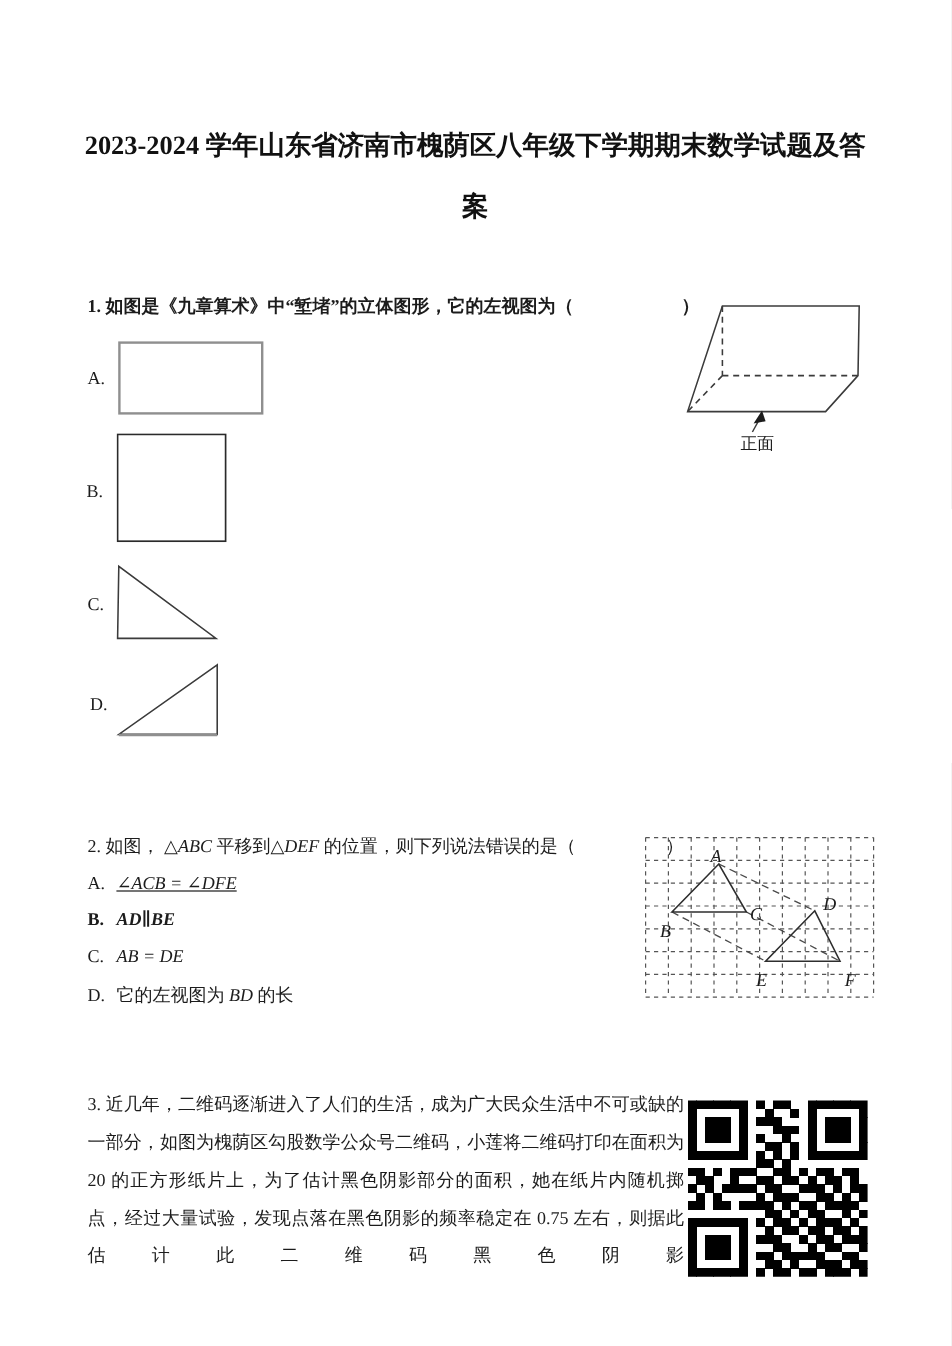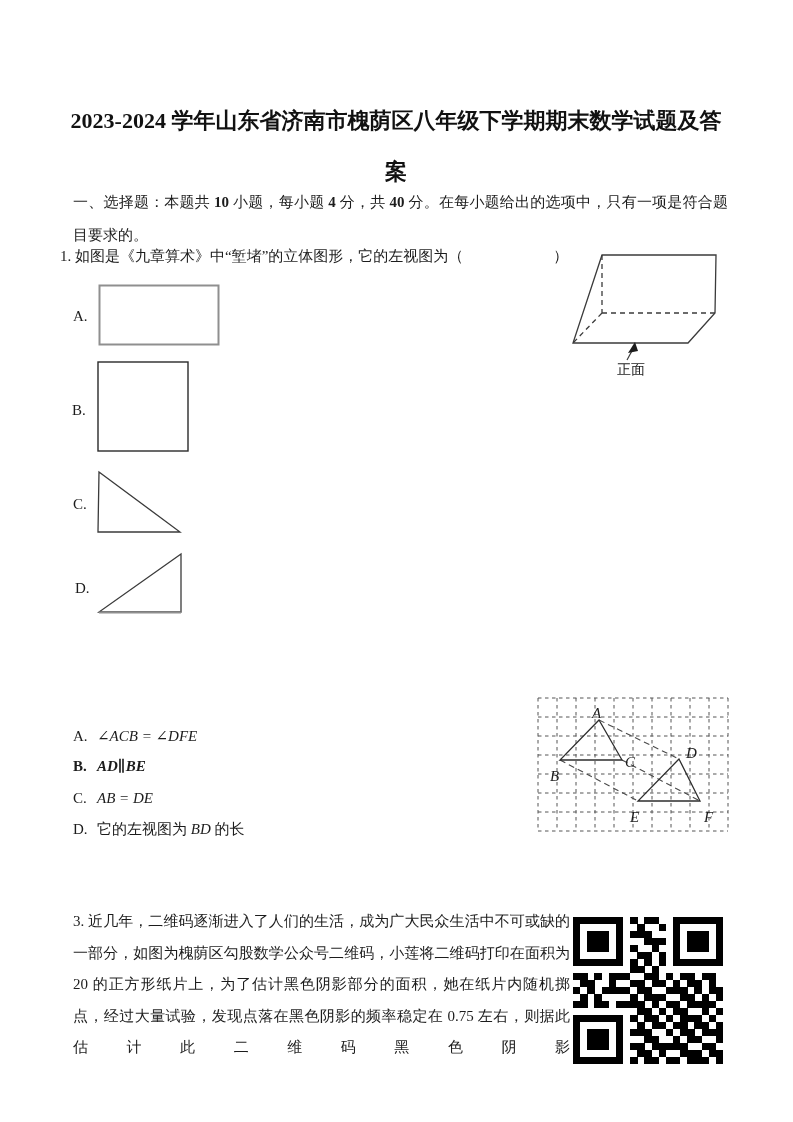--- a/index.html
+++ b/index.html
@@ -19,42 +19,41 @@
     font-size:22px;font-weight:700;
     line-height:51px;
     color:#111;
   }
   .intro{
     top:186px;left:73px;width:655px;
     font-size:15px;line-height:33px;
     text-align:justify;
   }
   .stem{font-size:15px;line-height:20px;white-space:nowrap;}
-  .q1-stem{top:246px;left:60px;}
+  .q1-stem{top:246px;left:73px;font-weight:bold;}
   .q2-stem{top:696px;left:73px;}
   .opt-label{display:inline-block;width:24px;font-size:15px;}
   .optrow{left:73px;font-size:15px;white-space:nowrap;}
   .q3text{
     top:906px;left:73px;width:497px;
     font-size:15px;line-height:31.5px;
     text-align:justify;
     text-align-last:justify;
   }
   svg{display:block;}
   .fig-label{font-size:14px;fill:#1c1c1c;font-family:"Liberation Serif","DejaVu Serif",serif;}
   .vlabel{font-size:15px;font-style:italic;fill:#1c1c1c;font-family:"Liberation Serif","DejaVu Serif",serif;}
 </style>
 </head>
 <body>
 
 <div class="page">
 
   <div class="abs title">2023-2024 学年山东省济南市槐荫区八年级下学期期末数学试题及答案</div>
 
-  <div class="abs intro"><span>一、选择题：本题共 </span><span style="font-weight: 700;">10</span><span> 小题，每小题 </span><span style="font-weight: 700;">4</span><span> 分，共 </span><span style="font-weight: 700;">40</span><span> 分。在每小题给出的选项中，只有一项是符合题目要求的。</span></div>
 
   <div class="abs stem q1-stem">1. 如图是《九章算术》中“堑堵”的立体图形，它的左视图为（　　　　　　）</div>
 
   <svg class="abs" style="left:565px;top:246px;" width="165" height="135" viewBox="0 0 165 135">
     <g stroke="#3b3b3b" stroke-width="1.3" fill="none">
       <path d="M37,9 L151,9 L150,67 L123,97 L8,97 Z"></path>
       <path d="M37,9 L37,67 M37,67 L150,67 M37,67 L8,97" stroke-dasharray="5,4"></path>
       <line x1="62" y1="114" x2="68" y2="103" stroke-width="1.2"></line>
     </g>
     <polygon points="70,96 63,107 73,105" fill="#1c1c1c"></polygon>
@@ -75,23 +74,24 @@
   <svg class="abs" style="left:96px;top:469px;" width="88" height="66" viewBox="0 0 88 66">
     <polygon points="3,3 2,63 84,63" fill="none" stroke="#3b3b3b" stroke-width="1.3"></polygon>
   </svg>
 
   <div class="abs" style="left:75px;top:580px;font-size:15px;">D.</div>
   <svg class="abs" style="left:96px;top:551px;" width="88" height="66" viewBox="0 0 88 66">
     <polygon points="85,3 3,61 85,61" fill="none" stroke="#3b3b3b" stroke-width="1.3"></polygon>
     <line x1="3" y1="61.5" x2="85" y2="61.5" stroke="#8f8f8f" stroke-width="2"></line>
   </svg>
 
+  <div class="abs stem q2-stem"><span>2. 如图， </span><span style="font-style: italic;">△ABC</span><span> 平移到</span><span style="font-style: italic;">△DEF</span><span> 的位置，则下列说法错误的是（　　　　　）</span></div>
 
   <div class="abs optrow" style="top:727px;">
-    <span class="opt-label">A.</span><span><span style="font-style: italic;">∠ACB = ∠DFE</span></span>
+    <span class="opt-label">A.</span><span><span style="font-style: italic; text-decoration: underline;">∠ACB = ∠DFE</span></span>
   </div>
   <div class="abs optrow" style="top:757px;font-weight:bold;">
     <span class="opt-label">B.</span><span><span style="font-style: italic;">AD∥BE</span></span>
   </div>
   <div class="abs optrow" style="top:790px;">
     <span class="opt-label">C.</span><span><span style="font-style: italic;">AB = DE</span></span>
   </div>
   <div class="abs optrow" style="top:820px;">
     <span class="opt-label">D.</span><span><span>它的左视图为 </span><span style="font-style: italic; text-align: center;">BD</span><span> 的长</span></span>
   </div>

